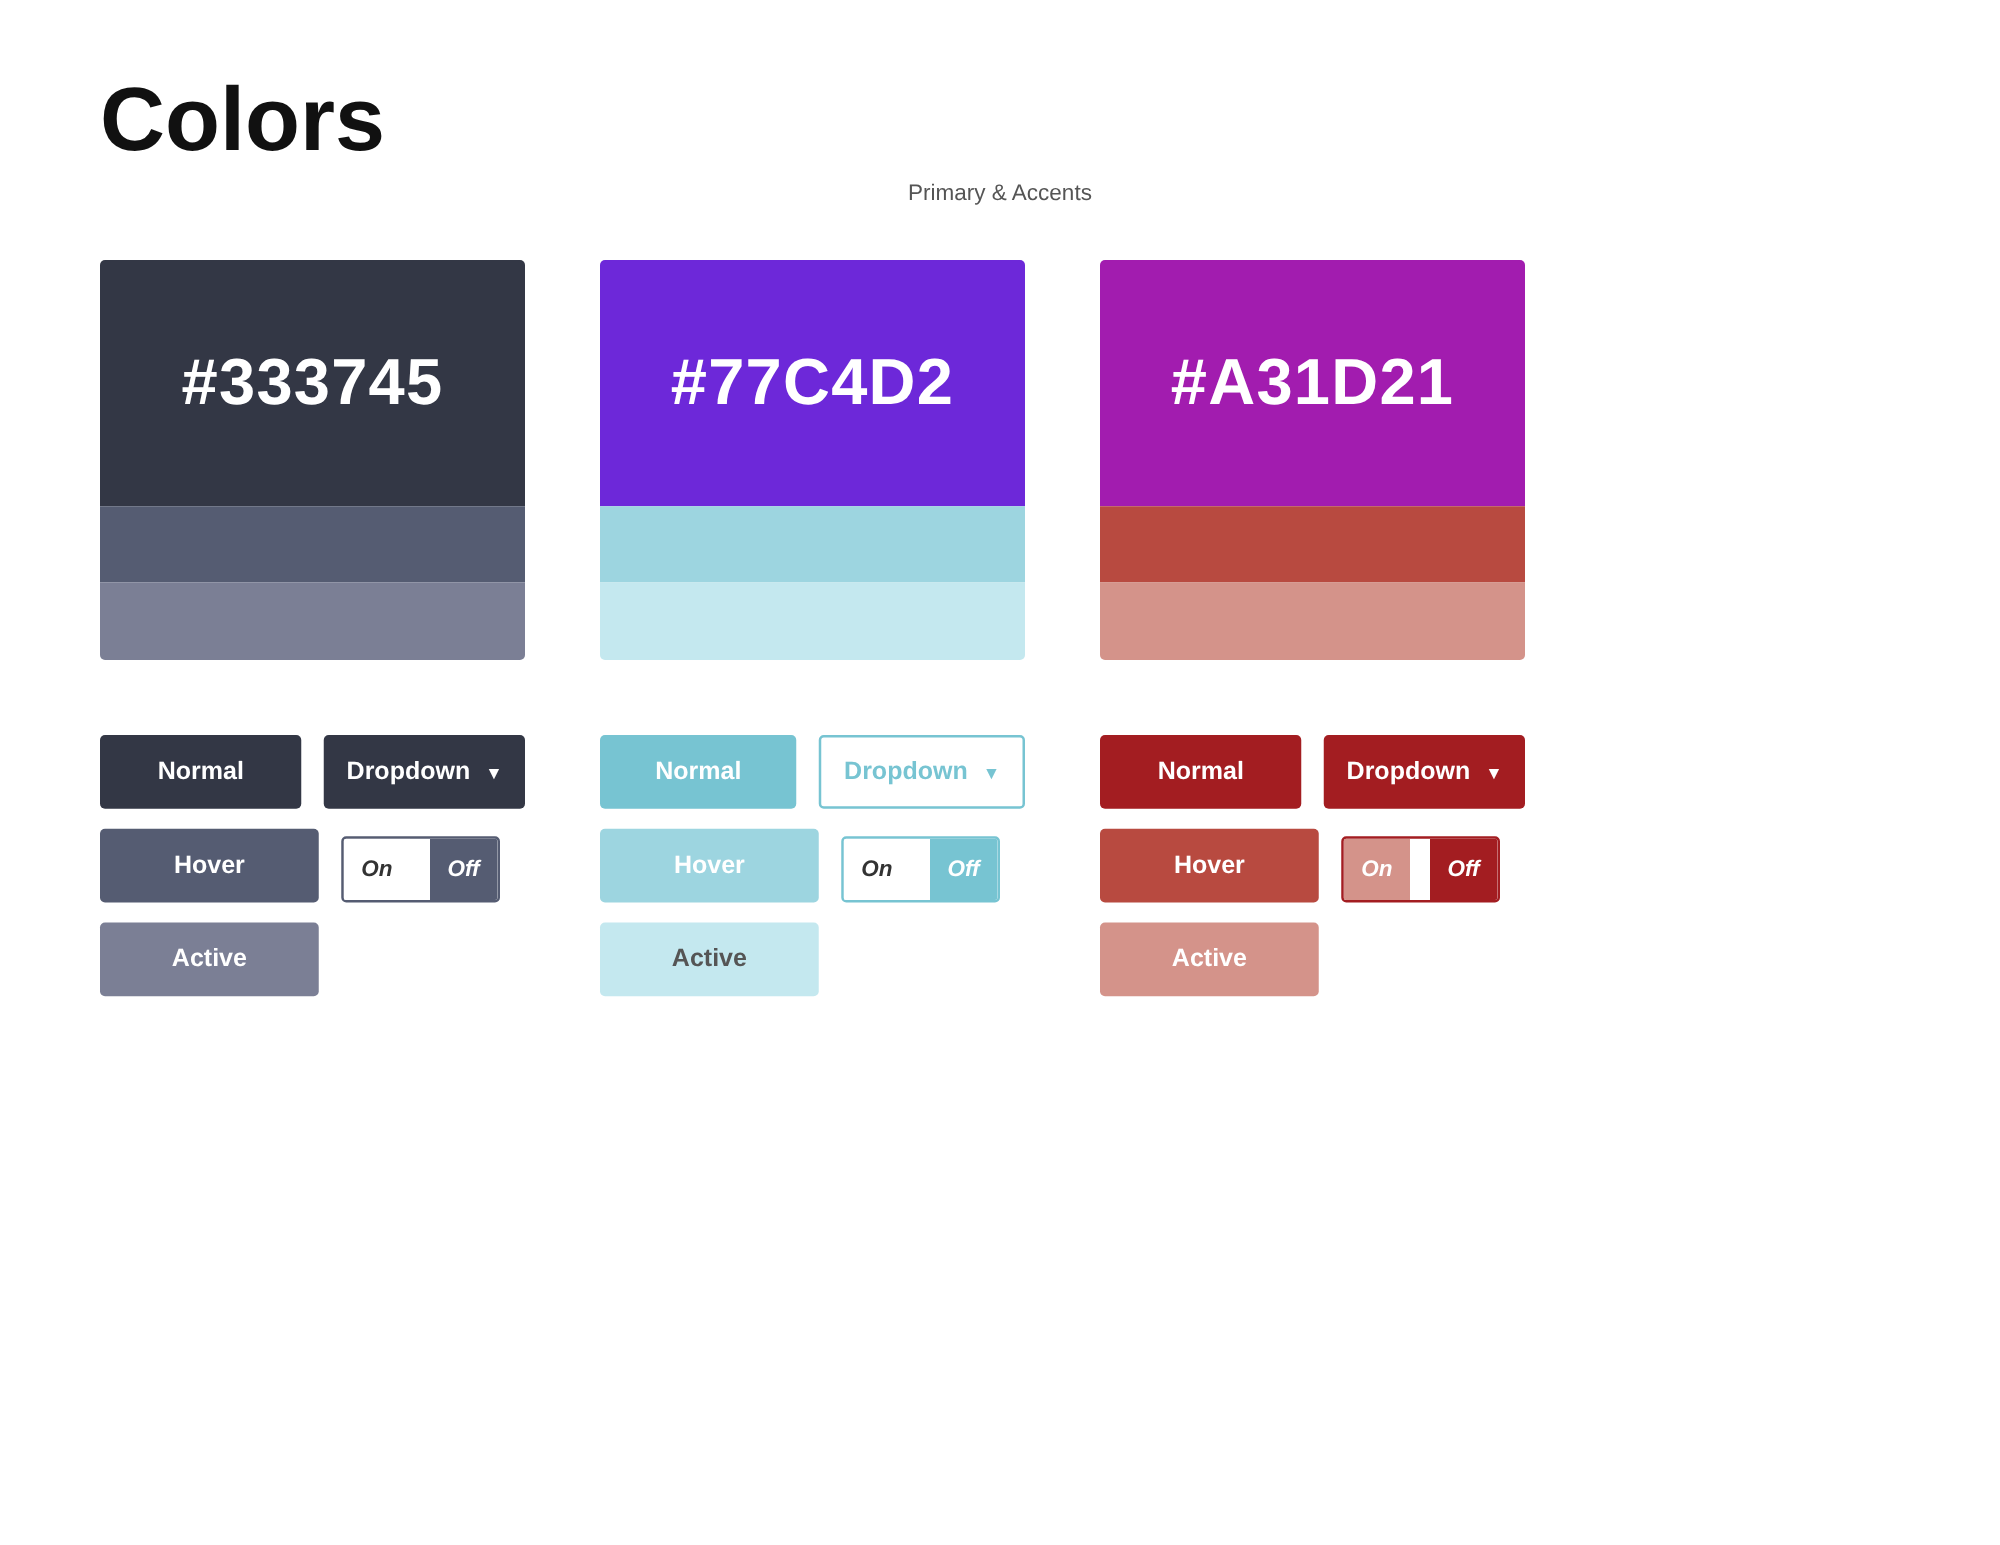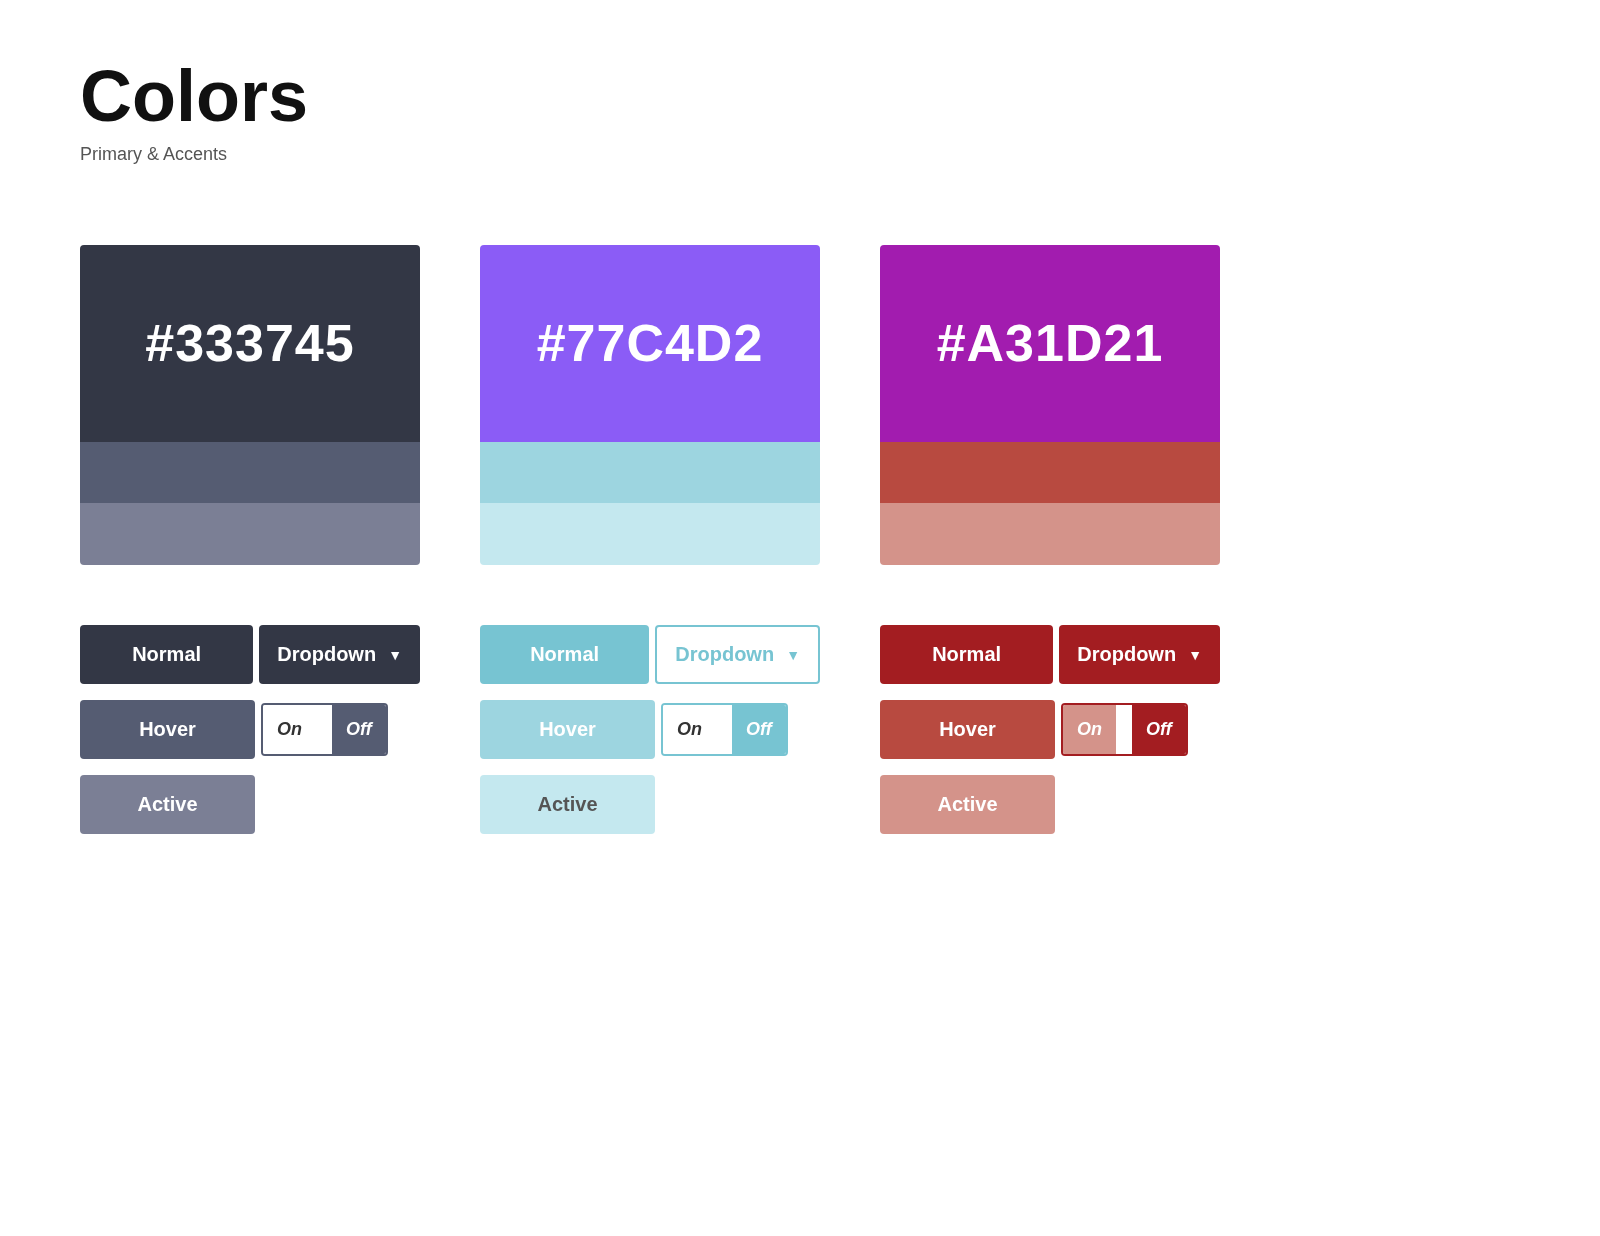--- a/index.html
+++ b/index.html
@@ -15,21 +15,22 @@
       font-size: 72px;
       font-weight: 700;
       color: #111;
       line-height: 1;
       margin-bottom: 12px;
     }
 
     .page-subtitle {
       font-size: 18px;
       color: #555;
-      margin-bottom: 80px;
+      margin-bottom: 43px;
+      text-align: center;
     }
 
     .color-swatches {
       display: flex;
       gap: 60px;
       margin-bottom: 60px;
     }
 
     .color-swatch-block {
       width: 340px;
@@ -53,21 +54,21 @@
       color: #fff;
       letter-spacing: 1px;
     }
 
     
     .swatch-dark .swatch-top { background: #333745; }
     .swatch-dark .swatch-mid { background: #555c72; flex: 0.5; }
     .swatch-dark .swatch-bot { background: #7b7f95; flex: 0.5; }
 
     
-    .swatch-teal .swatch-top { background: #8b5cf6; }
+    .swatch-teal .swatch-top { background: #6d28d9; }
     .swatch-teal .swatch-mid { background: #9dd5e0; flex: 0.5; }
     .swatch-teal .swatch-bot { background: #c4e8ef; flex: 0.5; }
 
     
     .swatch-red .swatch-top { background: #a21caf; }
     .swatch-red .swatch-mid { background: #b84a40; flex: 0.5; }
     .swatch-red .swatch-bot { background: #d4938a; flex: 0.5; }
 
     
     .button-groups {
@@ -77,22 +78,22 @@
 
     .btn-group {
       display: flex;
       flex-direction: column;
       gap: 16px;
       width: 340px;
     }
 
     .btn-row {
       display: flex;
-      gap: 6px;
-      align-items: center;
+      gap: 18px;
+      align-items: flex-end;
     }
 
     .btn {
       border: none;
       border-radius: 4px;
       padding: 18px 0;
       font-size: 20px;
       font-weight: 600;
       color: #fff;
       cursor: pointer;

